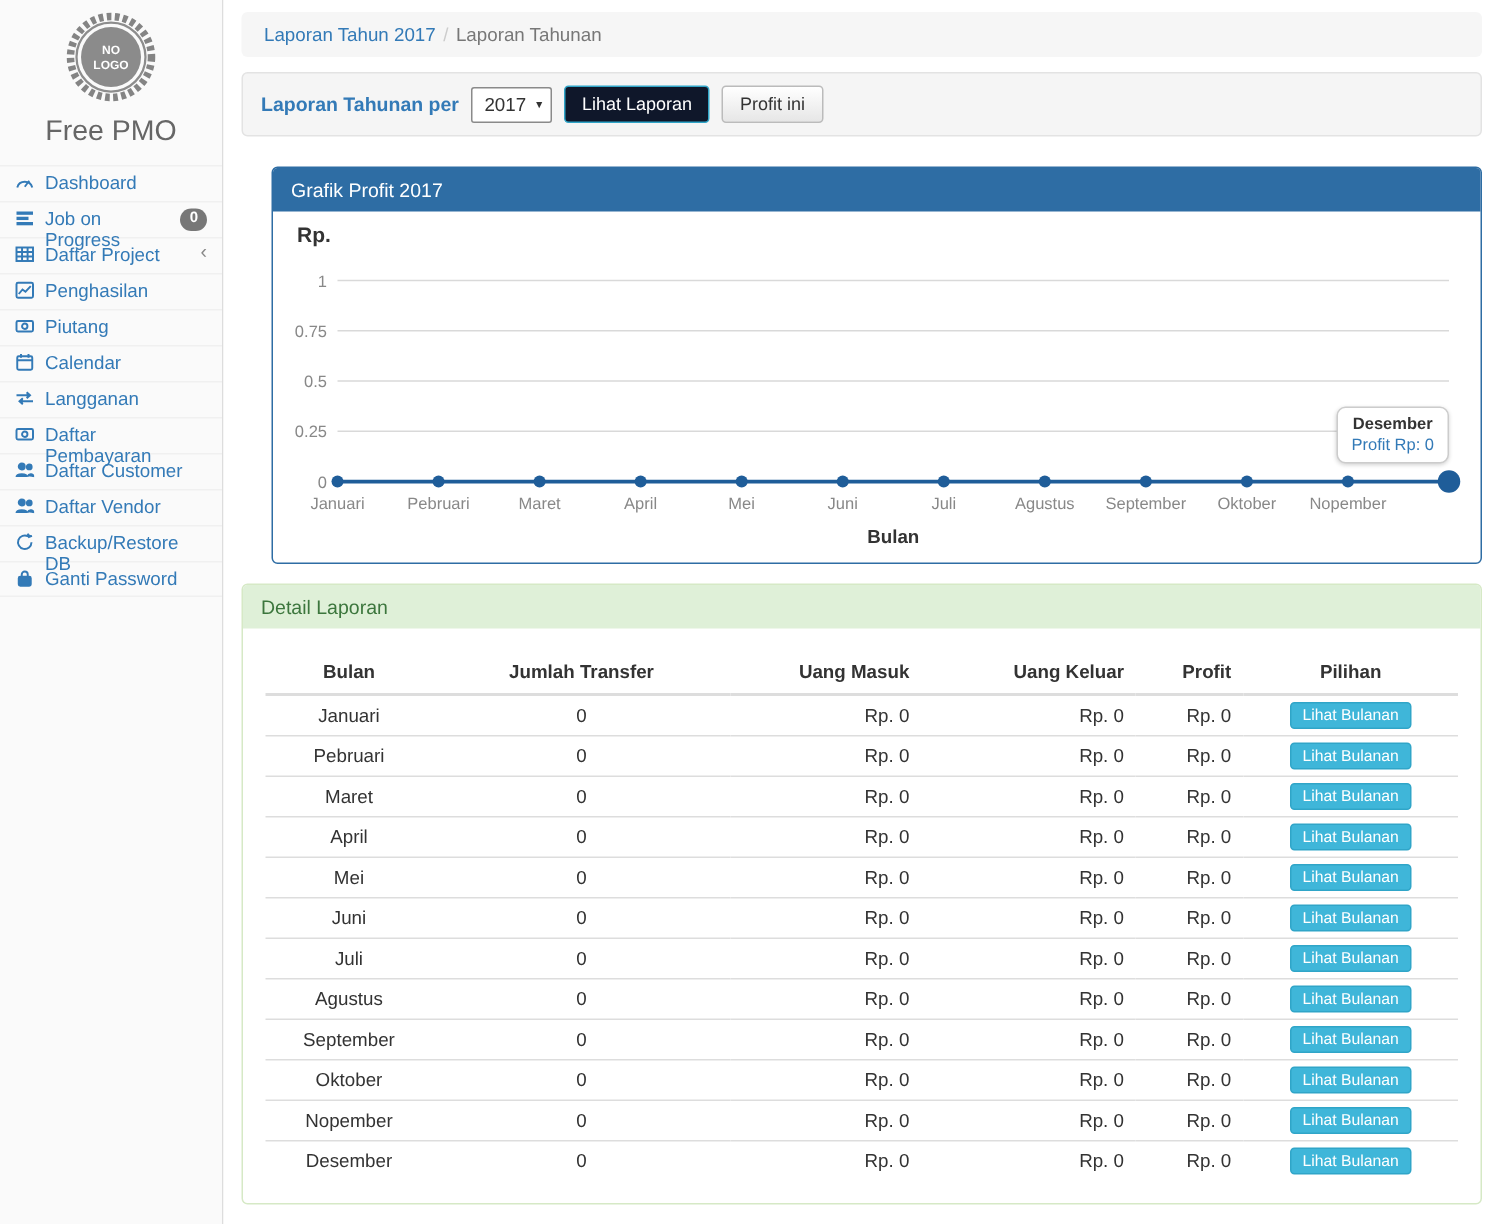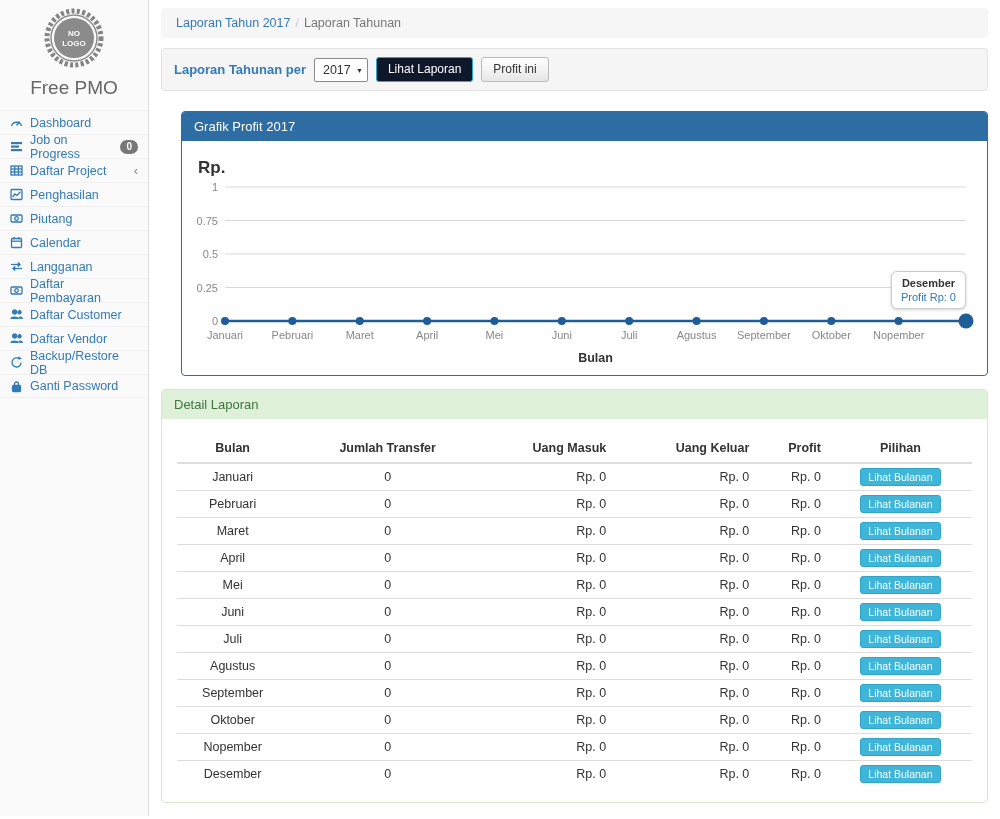--- a/index.html
+++ b/index.html
@@ -14,21 +14,21 @@
 
   
   .sidebar {
     width: 149px; flex: 0 0 149px;
     background: #fafafa;
     border-right: 1px solid #ddd;
   }
   .logo-wrap { text-align: center; padding-top: 7px; }
   .brand { text-align: center; color: #666; font-size: 19px; margin: 5px 0 11px; }
   .side-item {
-    display: flex; align-items: center; gap: 7px;
+    display: flex; gap: 7px;
     padding: 4px 10px;
     border-top: 1px solid #f0f0f0;
     color: #337ab7; font-size: 12.5px;
     text-decoration: none; cursor: pointer;
     height: 24px;
   }
   .side-item:last-child { border-bottom: 1px solid #f0f0f0; }
   .side-item .icn { width: 13px; height: 13px; flex: 0 0 13px; display: inline-flex; }
   .side-item .badge {
     margin-left: auto; background: #777; color: #fff;
@@ -69,21 +69,21 @@
   .btn-info { background: #0f172a; border: 1px solid #30a5c8; color: #fff; }
   .btn-default { background: linear-gradient(#ffffff, #e6e6e6); border: 1px solid #bbb; color: #333; }
 
   .panel { border-radius: 4px; margin-bottom: 13px; background: #fff; }
   .panel-heading { padding: 7px 12px; font-size: 13px; border-radius: 3px 3px 0 0; }
 
   .chart-panel { border: 1px solid #2e6da4; margin-left: 20px; }
   .chart-panel .panel-heading { background: #2e6da4; color: #fff; }
   .chart-body { position: relative; height: 234px; }
   .chart-body svg { position: absolute; left: 0; top: 0; }
-  .y-title { position: absolute; left: 16px; top: 17px; font-weight: bold; font-size: 17px; color: #333; }
+  .y-title { position: absolute; left: 16px; top: 7px; font-weight: bold; font-size: 14px; color: #333; }
   .chart-tooltip {
     position: absolute; right: 21px; top: 130px;
     background: #fff; border: 1px solid #ccc; border-radius: 6px;
     box-shadow: 0 1px 3px rgba(0,0,0,0.18);
     padding: 5px 9px; text-align: center; z-index: 2;
   }
   .chart-tooltip .t1 { font-weight: bold; font-size: 11px; color: #333; }
   .chart-tooltip .t2 { font-size: 11px; color: #337ab7; margin-top: 2px; }
 
   .detail-panel { border: 1px solid #d6e9c6; }

